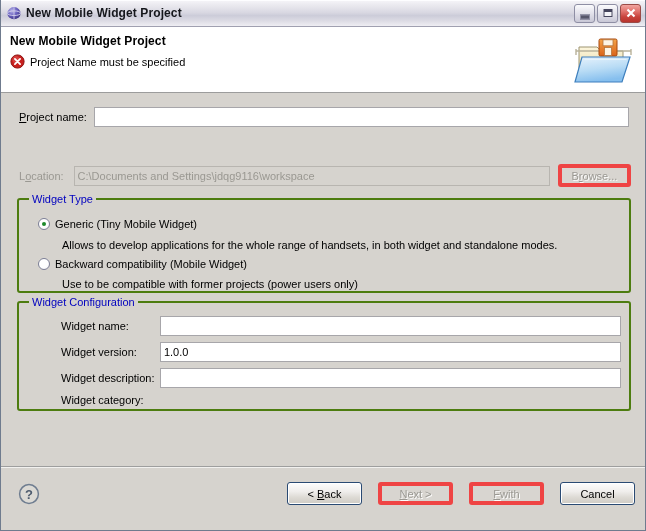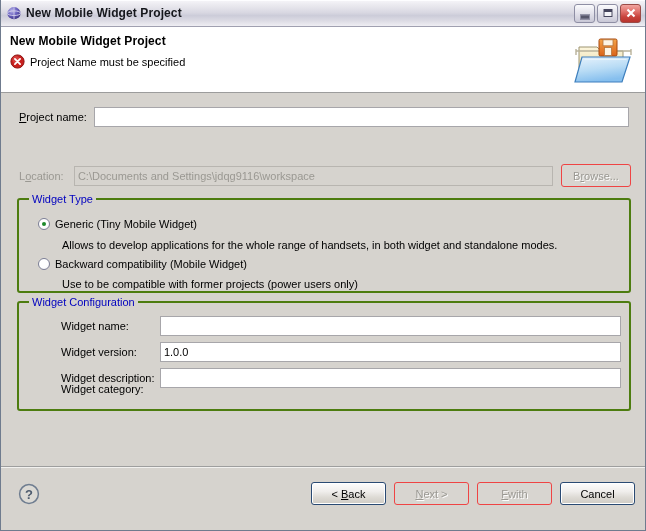--- a/index.html
+++ b/index.html
@@ -187,21 +187,21 @@
     color: #000;
     background: linear-gradient(to bottom, #fdfdfd 0%, #f0eeec 40%, #dcd9d3 70%, #cfcbc4 100%);
     border: 1px solid #8d8a85;
     border-radius: 3px;
     cursor: default;
   }
   .btn.small { min-width: 70px; }
   .btn.disabled {
     color: #9a9892;
     background: #d8d5d0;
-    border: 1px solid #ef4444;
+    border: 4px solid #ef4444;
     text-shadow: 1px 1px 0 #fdfdfd;
   }
   .btn.defaultbtn {
     border: 1px solid #2a4a73;
     box-shadow: inset 0 0 0 1px #ffffff;
   }
 
   
   .group {
     position: absolute;
@@ -292,21 +292,21 @@
     position: absolute;
     left: 17px; top: 16px;
     width: 22px; height: 22px;
     cursor: default;
   }
   .footer-btns {
     position: absolute;
     right: 10px;
     top: 15px;
     display: flex;
-    gap: 8px;
+    gap: 16px;
   }
 </style>
 </head>
 <body>
 
 <div class="window">
 
   <div class="titlebar">
     <div class="tb-icon">
       <svg width="16" height="16" viewBox="0 0 16 16">
@@ -430,21 +430,21 @@
       <div class="row" style="left:42px; top:39px; width:560px;">
         <label class="lbl" style="width:100px;">Widget version:</label>
         <input class="txt" type="text" style="width: 466px;" value="1.0.0">
       </div>
 
       <div class="row" style="left:42px; top:65px; width:560px;">
         <label class="lbl" style="width:100px;">Widget description:</label>
         <input class="txt" type="text" style="width: 466px;" value="">
       </div>
 
-      <div class="row" style="left:42px; top:80px; width:560px;">
+      <div class="row" style="left:42px; top:91px; width:560px;">
         <label class="lbl" style="width:100px;">Widget category:</label>
       </div>
     </div>
 
   </div>
 
   <div class="wiz-footer">
     <div class="help-btn">
       <svg width="22" height="22" viewBox="0 0 22 22">
         <circle cx="11" cy="11" r="9.4" fill="#dcdad5" stroke="#6f7d90" stroke-width="1.5"></circle>

